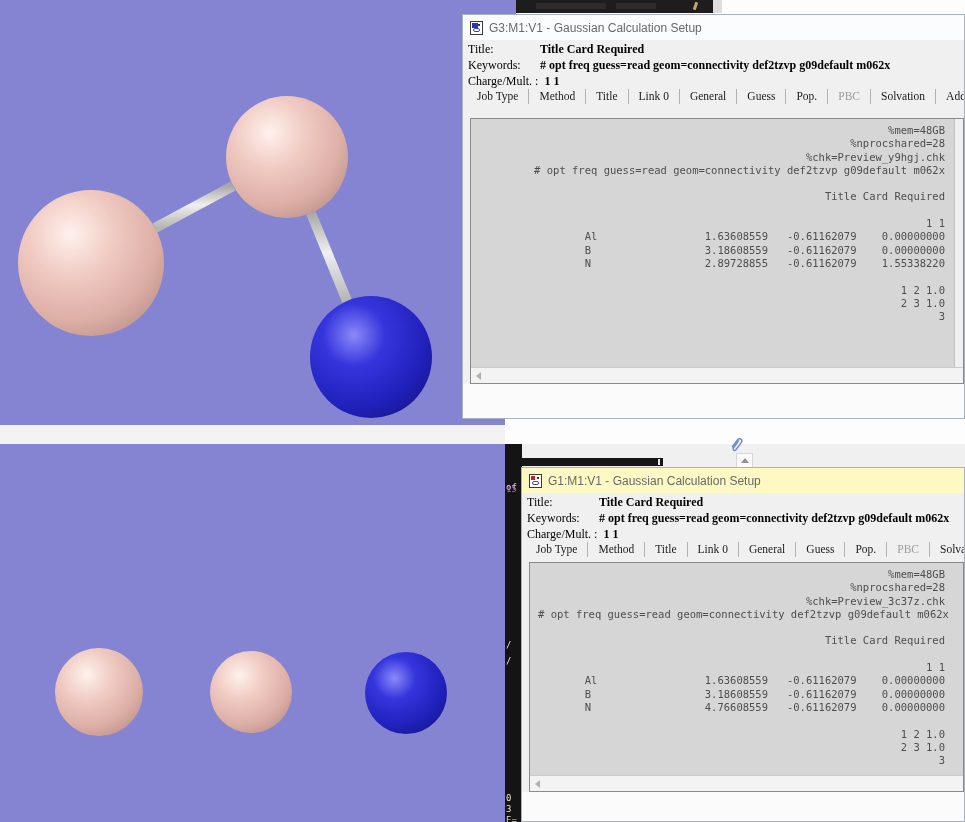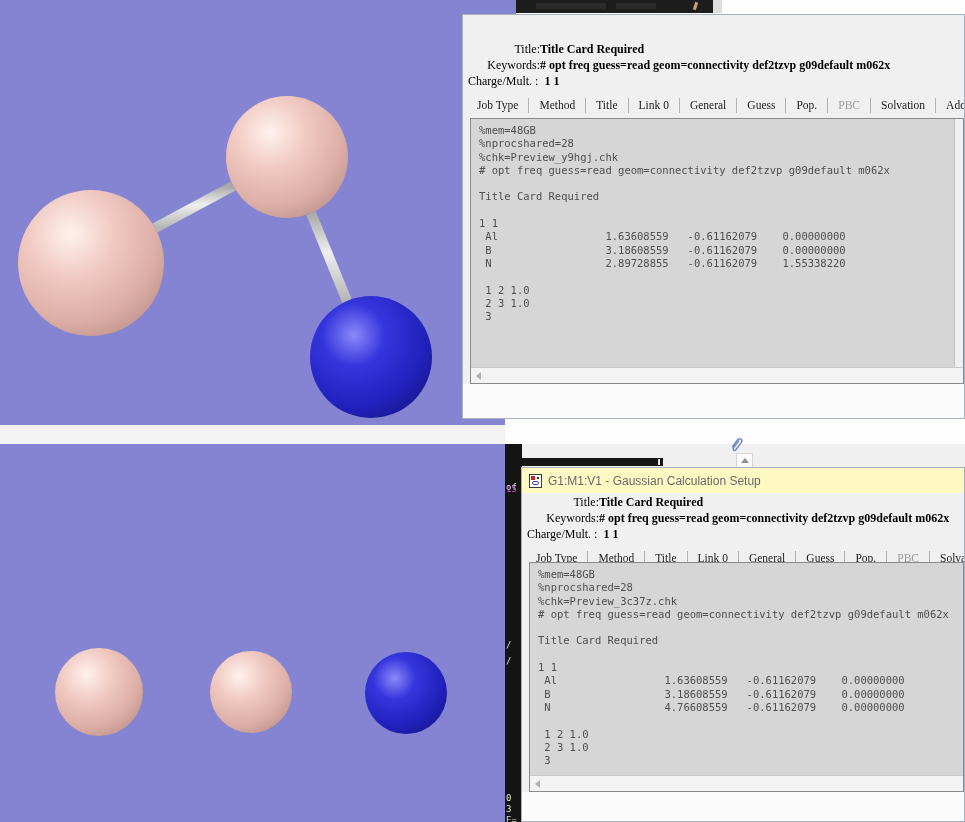--- a/index.html
+++ b/index.html
@@ -44,34 +44,34 @@
   .titlebar .wtitle { font-size:12px; color:#696969; white-space:nowrap; }
   .doc-icon { position:relative; width:13px; height:14px; background:#ffffff; border:1px solid #3a3a3a; flex:none; }
   .doc-icon .sq { position:absolute; left:1px; top:1px; width:6px; height:5px; }
   .doc-icon.blue .sq { background:#2a35c0; }
   .doc-icon.red .sq { background:#d02020; width:4px; height:4px; }
   .doc-icon .dot1 { position:absolute; right:2px; top:2px; width:2px; height:2px; background:#333; }
   .doc-icon .scrib { position:absolute; left:2px; bottom:2px; width:7px; height:4px; border:1px solid #3d49a0; border-radius:2px; }
 
   .hdr { position:absolute; left:5px; top:26px; right:0; font-family:"Liberation Serif", serif; font-size:12px; color:#000; }
   .hdr-row { display:flex; height:16px; line-height:16px; white-space:nowrap; }
-  .hdr-label { width:72px; flex:none;text-align:right; }
+  .hdr-label { width:72px; flex:none; }
   .hdr-value { font-weight:bold; }
 
-  .tabs { position:absolute; left:4px; right:0; top:74px; height:24px; display:flex; align-items:flex-end;
+  .tabs { position:absolute; left:4px; right:0; top:74px; height:24px; display:flex; align-items:flex-start;
           font-family:"Liberation Serif", serif; font-size:11.5px; color:#1a1a1a; white-space:nowrap; overflow:hidden; }
   .tab { padding:0 10px; height:15px; line-height:15px; border-right:1px solid #b2b2b2; flex:none; }
   .tab.disabled { color:#9c9c9c; }
 
   .editor-wrap { position:absolute; left:7px; right:0; background:#d6d6d6; border:1px solid #8a8a8a; }
   #win-g3 .editor-wrap { top:103px; height:266px; }
   #win-g1 .editor-wrap { top:94px;  height:230px; }
   .editor-pre { position:absolute; left:0; top:0; right:10px; bottom:16px; overflow:hidden;
-                padding:5px 16px 0 8px; font-family:"DejaVu Sans Mono", monospace; font-size:10.5px;
-                line-height:13.3px; color:#4e4e4e; white-space:pre; }
+                padding:5px 8px 0 8px; font-family:"DejaVu Sans Mono", monospace; font-size:10.5px;
+                line-height:13.3px; color:#4e4e4e; white-space:pre;text-align:right; }
   .vscroll { position:absolute; right:0; top:0; width:9px; bottom:16px; background:#f0f0f0; border-left:1px solid #c2c2c2; }
   .hscroll { position:absolute; left:0; right:0; bottom:0; height:16px; background:#f3f3f3; border-top:1px solid #c9c9c9;
              display:flex; align-items:center; padding-left:5px; }
   .chev-left { width:0; height:0; border-top:4px solid transparent; border-bottom:4px solid transparent; border-right:5px solid #b0b0b0; }
   .bottom-filler { position:absolute; left:0; right:0; bottom:0; background:#fbfbfb; }
   #win-g3 .bottom-filler { height:34px; }
   #win-g1 .bottom-filler { height:29px; }
 </style>
 </head>
 <body>
@@ -144,20 +144,28 @@
     <span class="term-frag" style="top:38px;  color:#cccccc;">of</span>
     <span class="term-frag" style="top:196px; color:#e0e0e0;">/</span>
     <span class="term-frag" style="top:212px; color:#e0e0e0;">/</span>
     <span class="term-frag" style="top:246px; color:#dddddd;margin-left:40px;">ca</span>
     <span class="term-frag" style="top:349px; color:#e6e6c8;">0</span>
     <span class="term-frag" style="top:360px; color:#e6e6c8;">3</span>
     <span class="term-frag" style="top:371px; color:#d8d8b8;">E=</span>
   </div>
 
   <div class="win" id="win-g3">
+    <div class="titlebar">
+      <span class="doc-icon blue">
+        <span class="sq"></span>
+          <span class="dot1"></span>
+          <span class="scrib"></span>
+      </span>
+      <span class="wtitle">G3:M1:V1 - Gaussian Calculation Setup</span>
+    </div>
     <div class="hdr">
       <div class="hdr-row">
         <span class="hdr-label">Title:</span>
         <span class="hdr-value">Title Card Required</span>
       </div>
       <div class="hdr-row">
         <span class="hdr-label">Keywords:</span>
         <span class="hdr-value"># opt freq guess=read geom=connectivity def2tzvp g09default m062x</span>
       </div>
       <div class="hdr-row">

